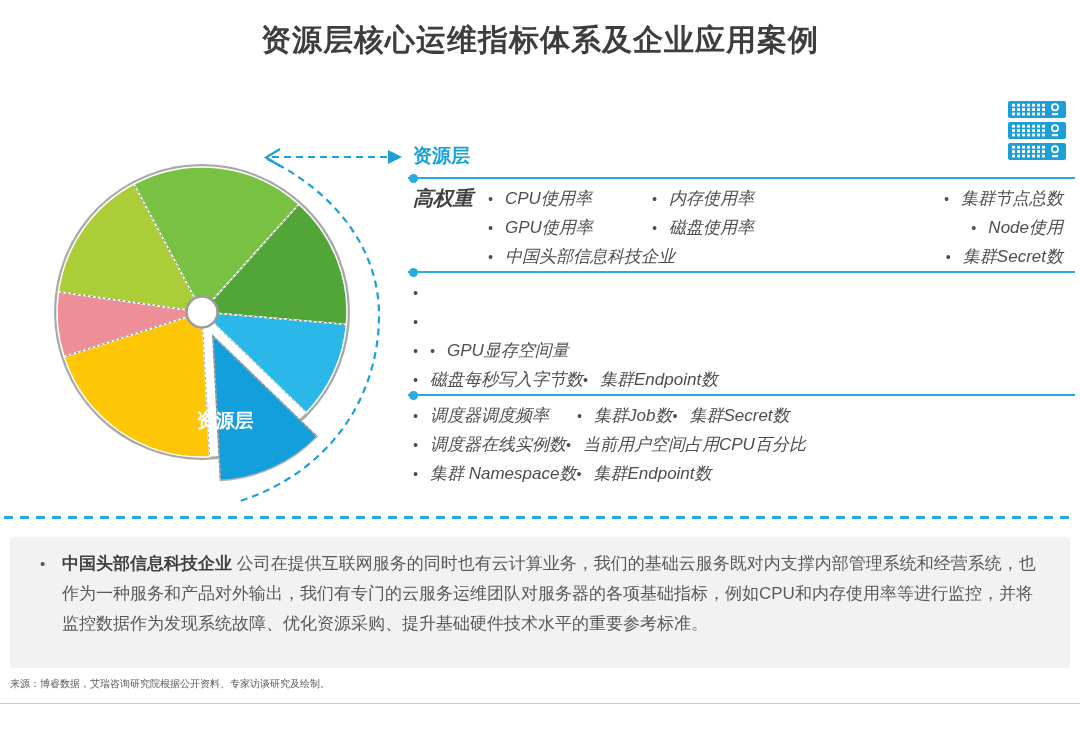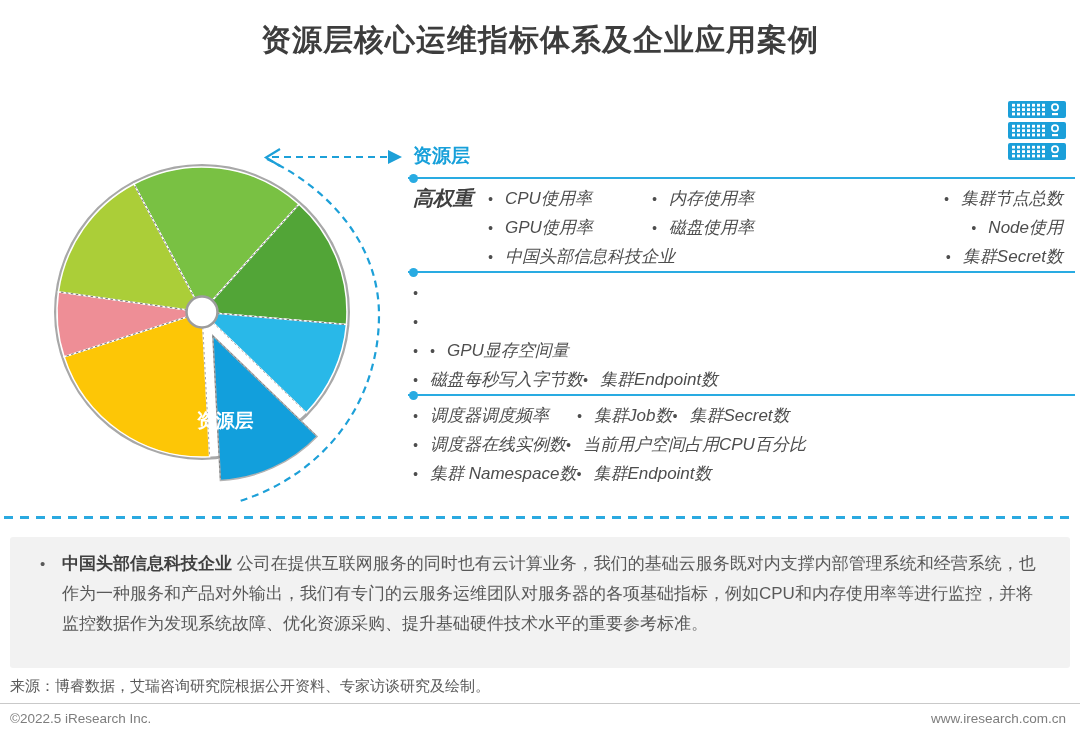--- a/index.html
+++ b/index.html
@@ -45,21 +45,21 @@
     position:absolute; left:10px; top:537px; width:1060px; height:131px;
     background:#f2f2f2; border-radius:3px;
   }
   .case-text {
     position:relative; margin:12px 26px 0 52px;
     font-size:17px; line-height:30px; color:#595959;
   }
   .case-bullet { position:absolute; left:-22px; top:0; font-size:15px; color:#595959; }
   .case-text b { color:#404040; font-weight:700; }
   
-  .source { position:absolute; left:10px; top:677px; font-size:15px; color:#595959; }
+  .source { position:absolute; left:10px; top:677px; font-size:10px; color:#595959; }
   .footer-divider { position:absolute; left:0; top:703px; width:100%; height:1px; background:#c9c9c9; }
   .footer {
     position:absolute; left:10px; right:14px; top:711px;
     display:flex; justify-content:space-between; font-size:13.5px; color:#7d7d7d;
   }
 </style>
 </head>
 <body>
 
 <div class="page">
@@ -308,18 +308,14 @@
   <div class="dashed-sep"></div>
 
   <div class="case-box">
     <p class="case-text">
       <span class="case-bullet">•</span><b>中国头部信息科技企业</b><span> 公司在提供互联网服务的同时也有云计算业务，我们的基础云服务既对内支撑内部管理系统和经营系统，也作为一种服务和产品对外输出，我们有专门的云服务运维团队对服务器的各项基础指标，例如CPU和内存使用率等进行监控，并将监控数据作为发现系统故障、优化资源采购、提升基础硬件技术水平的重要参考标准。</span>
     </p>
   </div>
 
   <div class="source">来源：博睿数据，艾瑞咨询研究院根据公开资料、专家访谈研究及绘制。</div>
   <div class="footer-divider"></div>
-  <div class="footer">
-    <span>©2022.5 iResearch Inc.</span>
-    <span>www.iresearch.com.cn</span>
-  </div>
 
 </div>
 
 </body></html>

